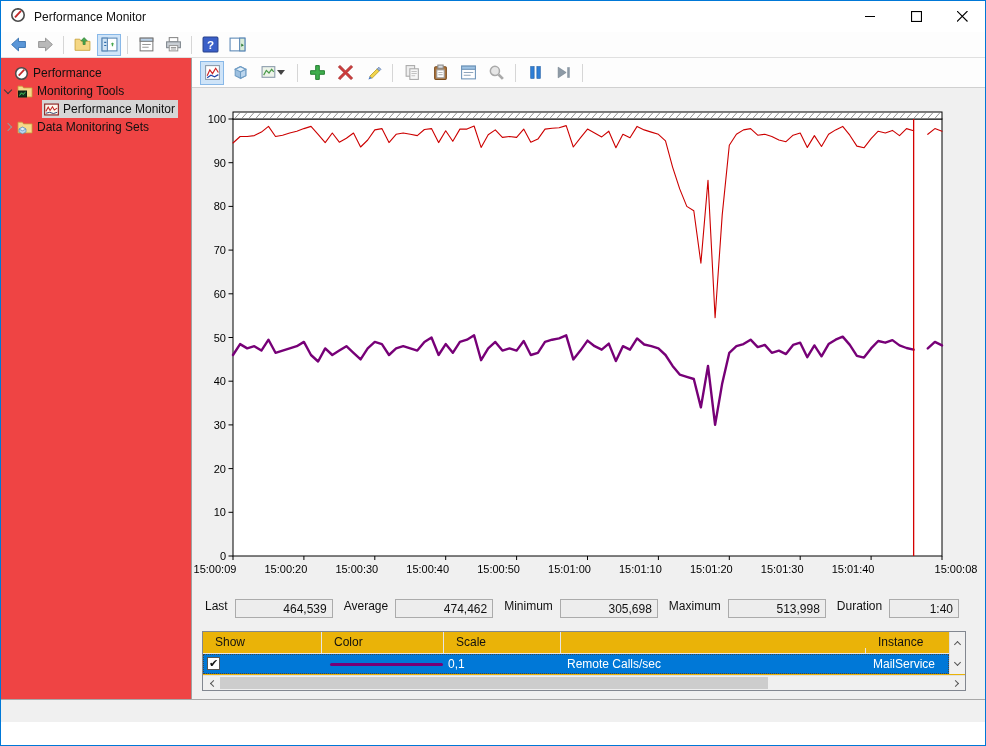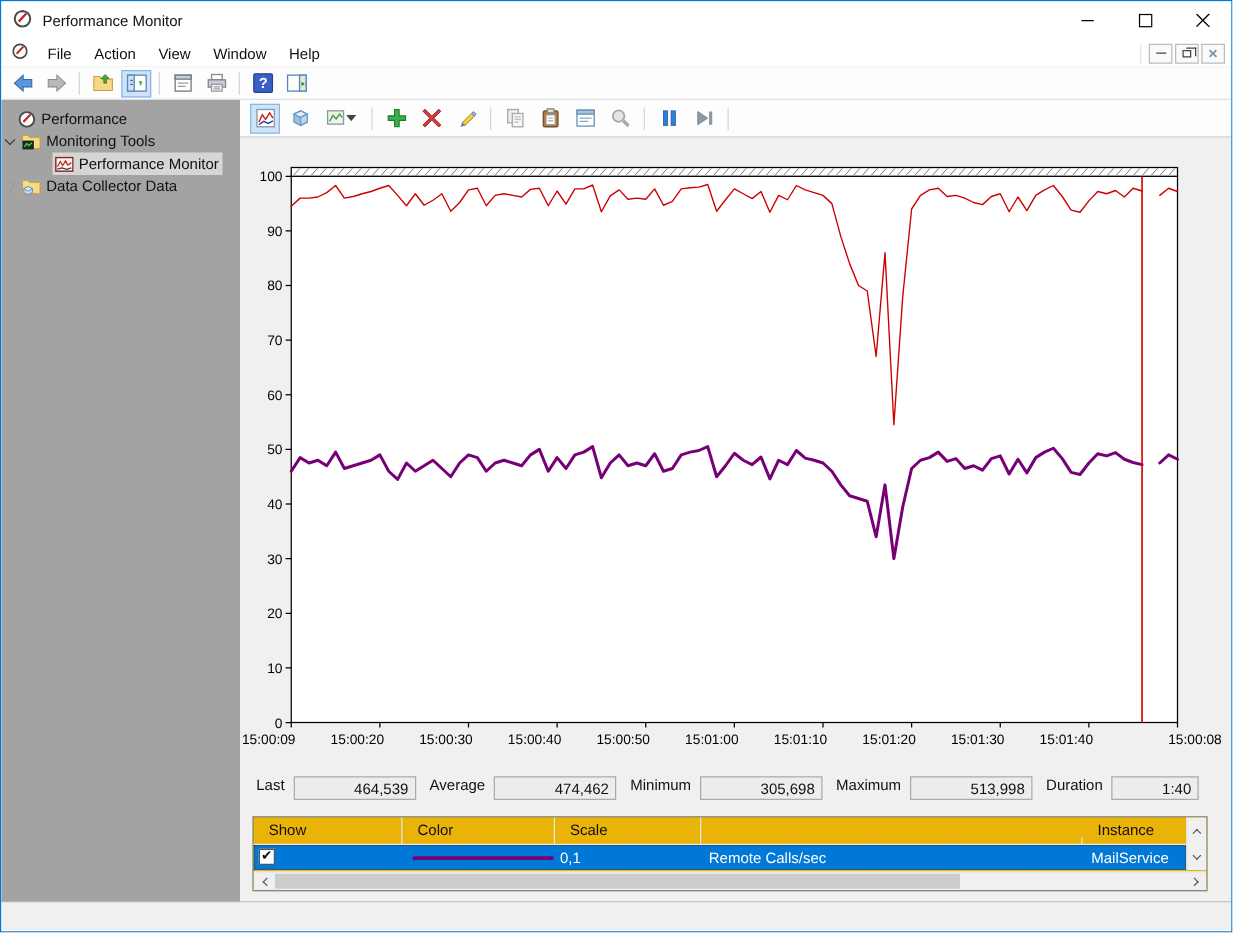--- a/index.html
+++ b/index.html
@@ -25,21 +25,21 @@
   .mdibtn .minline { width:8px; height:0; border-top:1.4px solid #444; }
 
   
   .toolbar { height:26px; display:flex; align-items:center; gap:3px; padding-left:5px; background:#fdfdfd; border-bottom:1px solid #e0e0e0; }
   .tbtn { width:24px; height:22px; display:flex; align-items:center; justify-content:center; border:1px solid transparent; }
   .tbtn.active { background:#cfe4f8; border:1px solid #88b8e8; }
   .tsep { width:1px; height:18px; background:#d6d6d6; margin:0 3px; }
 
   
   .main { display:flex; height:642px; border-bottom:1px solid #a8a8a8; }
-  .tree { width:191px; background:#a3a3a3; border-right:1px solid #a0a0a0; padding-top:6px; }
+  .tree { width:191px; background:#ef4444; border-right:1px solid #a0a0a0; padding-top:6px; }
   .trow { height:18px; display:flex; align-items:center; position:relative; }
   .chev { width:6px; height:6px; border-right:1.5px solid #9a9a9a; border-bottom:1.5px solid #9a9a9a; transform:rotate(-45deg); margin-left:4px; }
   .chev.open { border-color:#3c3c3c; transform:rotate(45deg); margin-top:-3px; }
   .chev.none { border:none; }
   .ticon { width:16px; height:16px; display:flex; align-items:center; justify-content:center; margin-right:4px; }
   .tlabel { white-space:nowrap; }
   .selwrap { display:flex; align-items:center; background:#d6d6d6; padding:1px 3px 1px 1px; }
 
   
   .rightpanel { flex:1; background:#f0f0f0; position:relative; overflow:hidden; }
@@ -106,42 +106,20 @@
           </svg>
         </span>
       <span class="capbtn">
           <svg width="11" height="11" viewBox="0 0 11 11">
             <path d="M0 0 L10.5 10.5 M10.5 0 L0 10.5" stroke="#000" stroke-width="1.1"></path>
           </svg>
         </span>
     </div>
   </div>
 
-  <div class="menubar">
-    <span style="margin-right:6px;">
-      <svg width="14" height="14" viewBox="0 0 16 16">
-          <circle cx="8" cy="8" r="6.2" fill="#fff" stroke="#4a4a4a" stroke-width="1.6"></circle>
-          <line x1="11" y1="3.8" x2="5" y2="10.3" stroke="#c22a2a" stroke-width="1.9"></line>
-        </svg>
-    </span>
-    <span class="menuitem">File</span>
-    <span class="menuitem">Action</span>
-    <span class="menuitem">View</span>
-    <span class="menuitem">Window</span>
-    <span class="menuitem">Help</span>
-    <div class="mdi-btns">
-      <span class="mdibtn">
-          <span class="minline"></span>
-        </span>
-      <span class="mdibtn">
-          <span class="restore"></span>
-        </span>
-      <span class="mdibtn close">✕</span>
-    </div>
-  </div>
 
   <div class="toolbar">
     <span class="tbtn">
         <svg width="17" height="17" viewBox="0 0 16 16">
           <path d="M1.5 8 L8 2 L8 5.2 L14.5 5.2 L14.5 10.8 L8 10.8 L8 14 Z" fill="#5b97d8" stroke="#2f6cab" stroke-width="0.8"></path>
         </svg>
       </span>
     <span class="tbtn">
         <svg width="17" height="17" viewBox="0 0 16 16">
           <path d="M14.5 8 L8 2 L8 5.2 L1.5 5.2 L1.5 10.8 L8 10.8 L8 14 Z" fill="#b9b9b9" stroke="#8d8d8d" stroke-width="0.8"></path>
@@ -232,21 +210,21 @@
       </div>
       <div class="trow">
         <span class="chev"></span>
         <span class="ticon" style="margin-left:6px;">
           <svg width="16" height="16" viewBox="0 0 16 16">
               <path d="M1 3.2 h4.3 l1.3 1.7 H15 v9 H1 Z" fill="#f7d98a" stroke="#c9a23d" stroke-width="0.8"></path>
               <path d="M2 10 L5.5 8.2 L9 10 L9 13 L5.5 14.8 L2 13 Z" fill="#bcd6ee" stroke="#5a89b8" stroke-width="0.7"></path>
               <path d="M2 10 L5.5 8.2 L9 10 L5.5 11.8 Z" fill="#e2f0fb" stroke="#5a89b8" stroke-width="0.7"></path>
             </svg>
         </span>
-        <span class="tlabel">Data Collector Data</span>
+        <span class="tlabel">Data Monitoring Sets</span>
       </div>
     </div>
 
     <div class="rightpanel">
 
       <div class="chart-toolbar">
         <span class="cbtn active">
             <svg width="17" height="17" viewBox="0 0 16 16">
               <rect x="1.5" y="1.5" width="13" height="13" fill="#fff" stroke="#8899aa"></rect>
               <polyline points="3,11 5.5,5.5 8,9 11,4 13.5,8" fill="none" stroke="#cc2222" stroke-width="1.1"></polyline>

